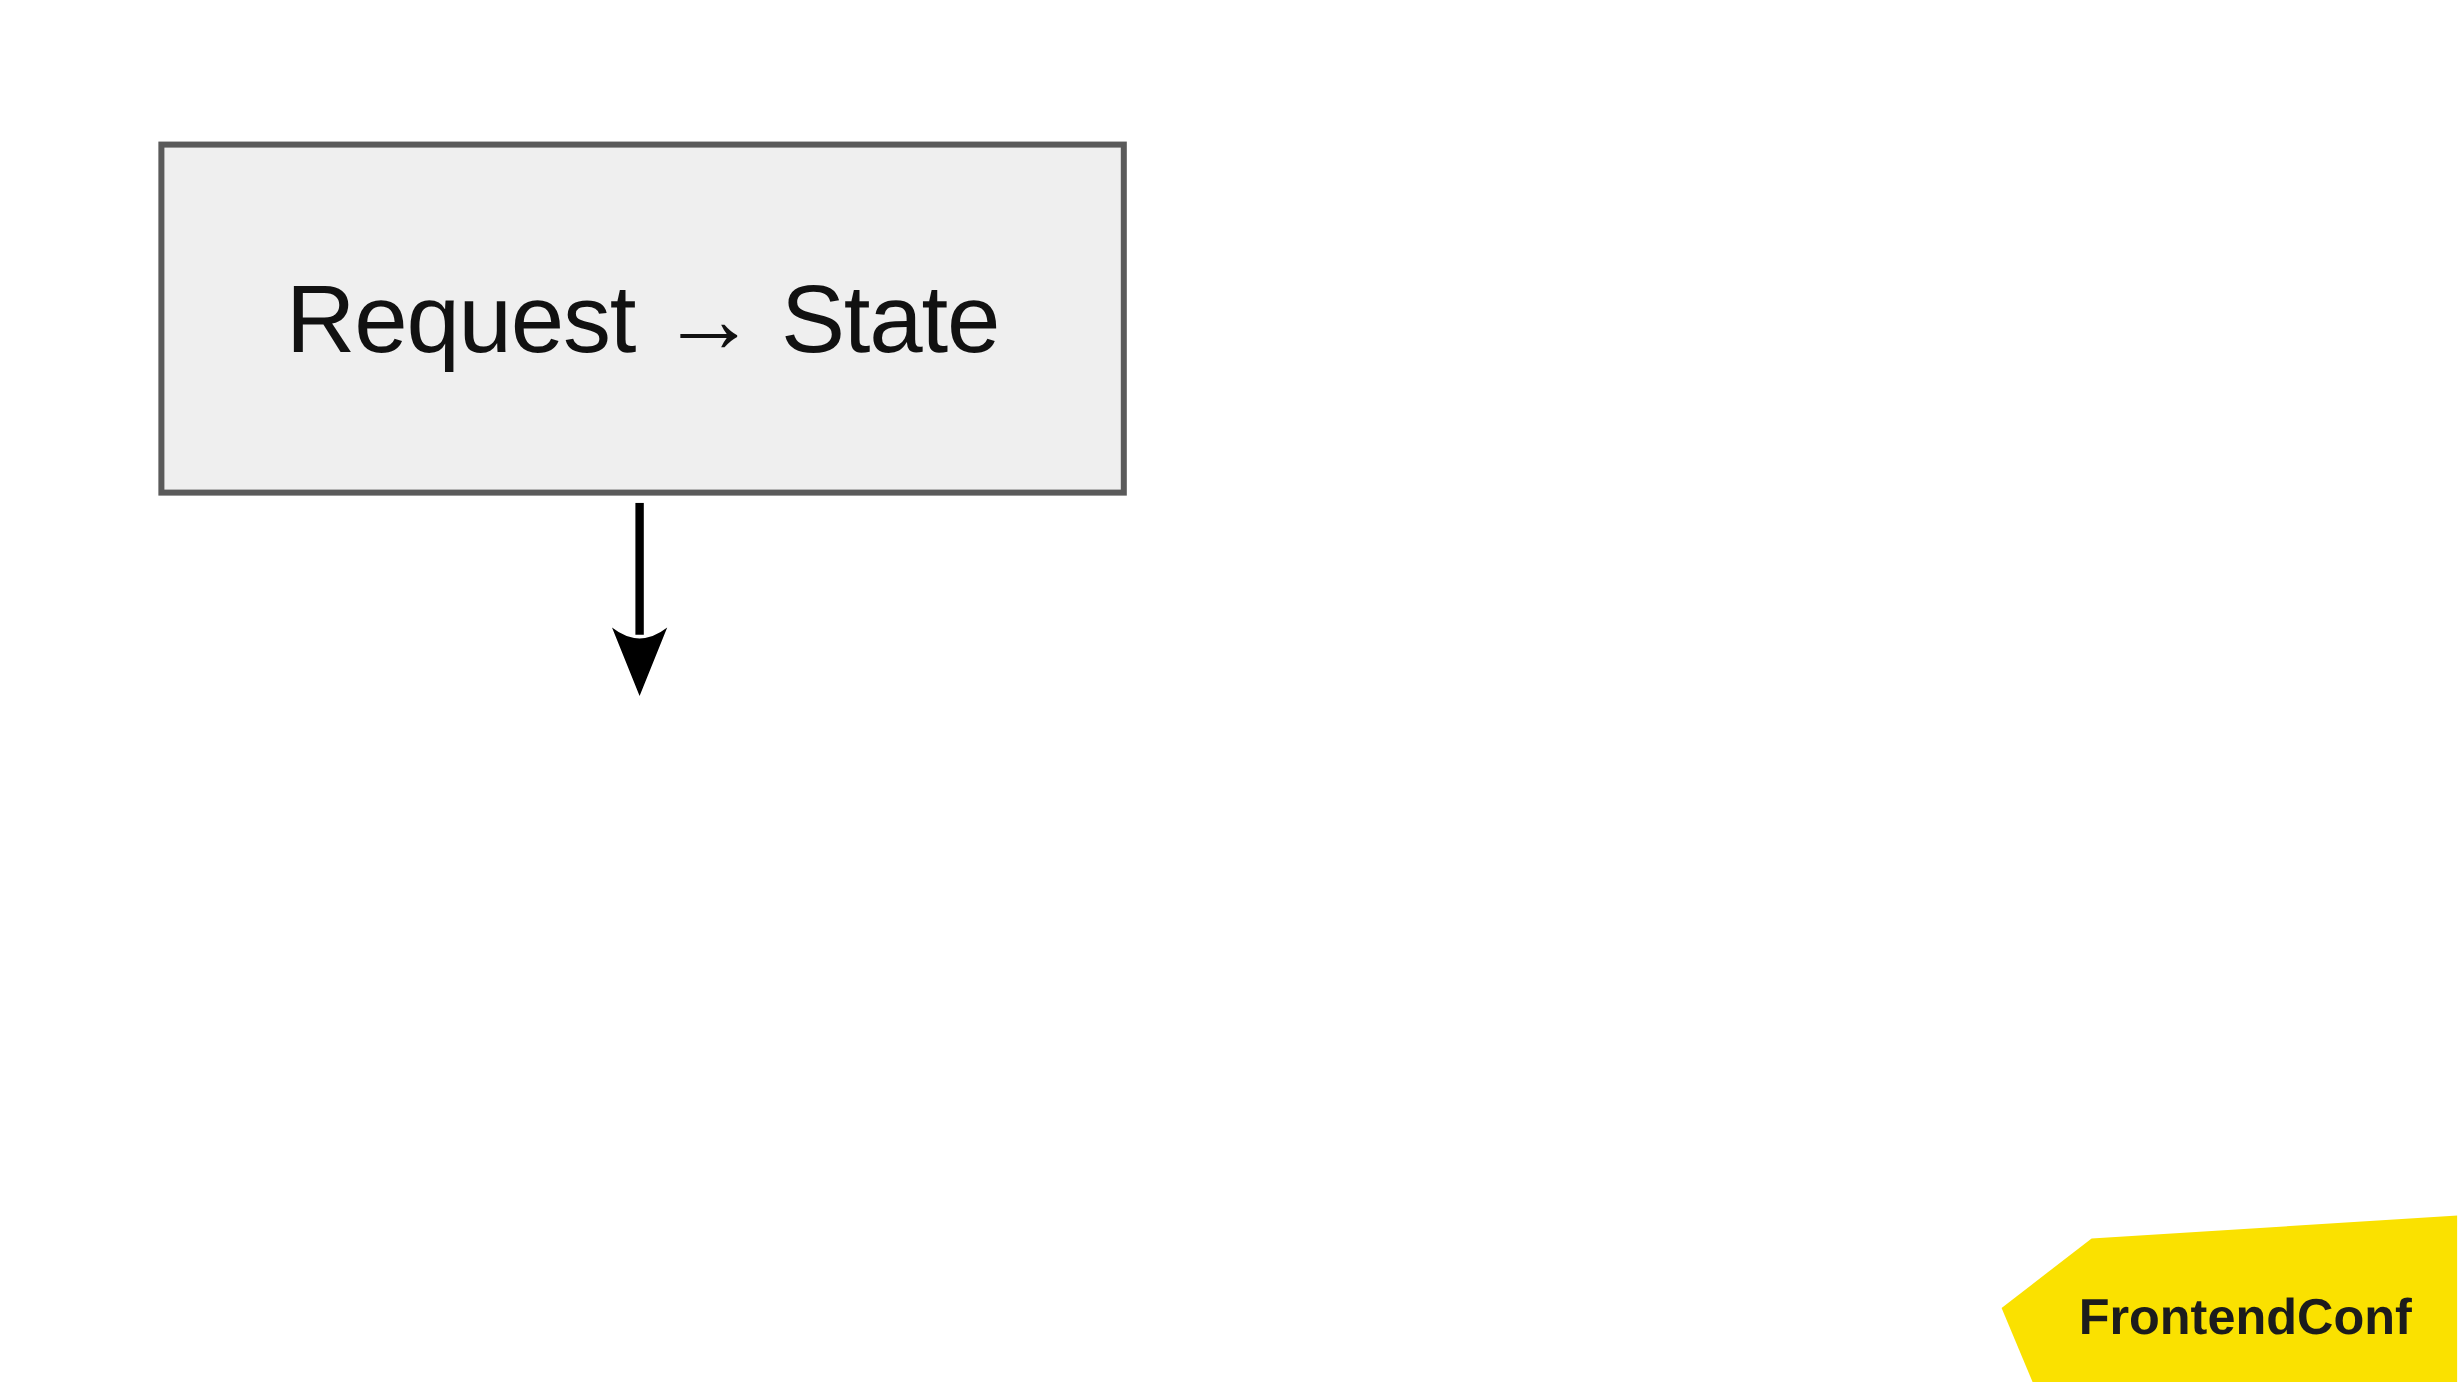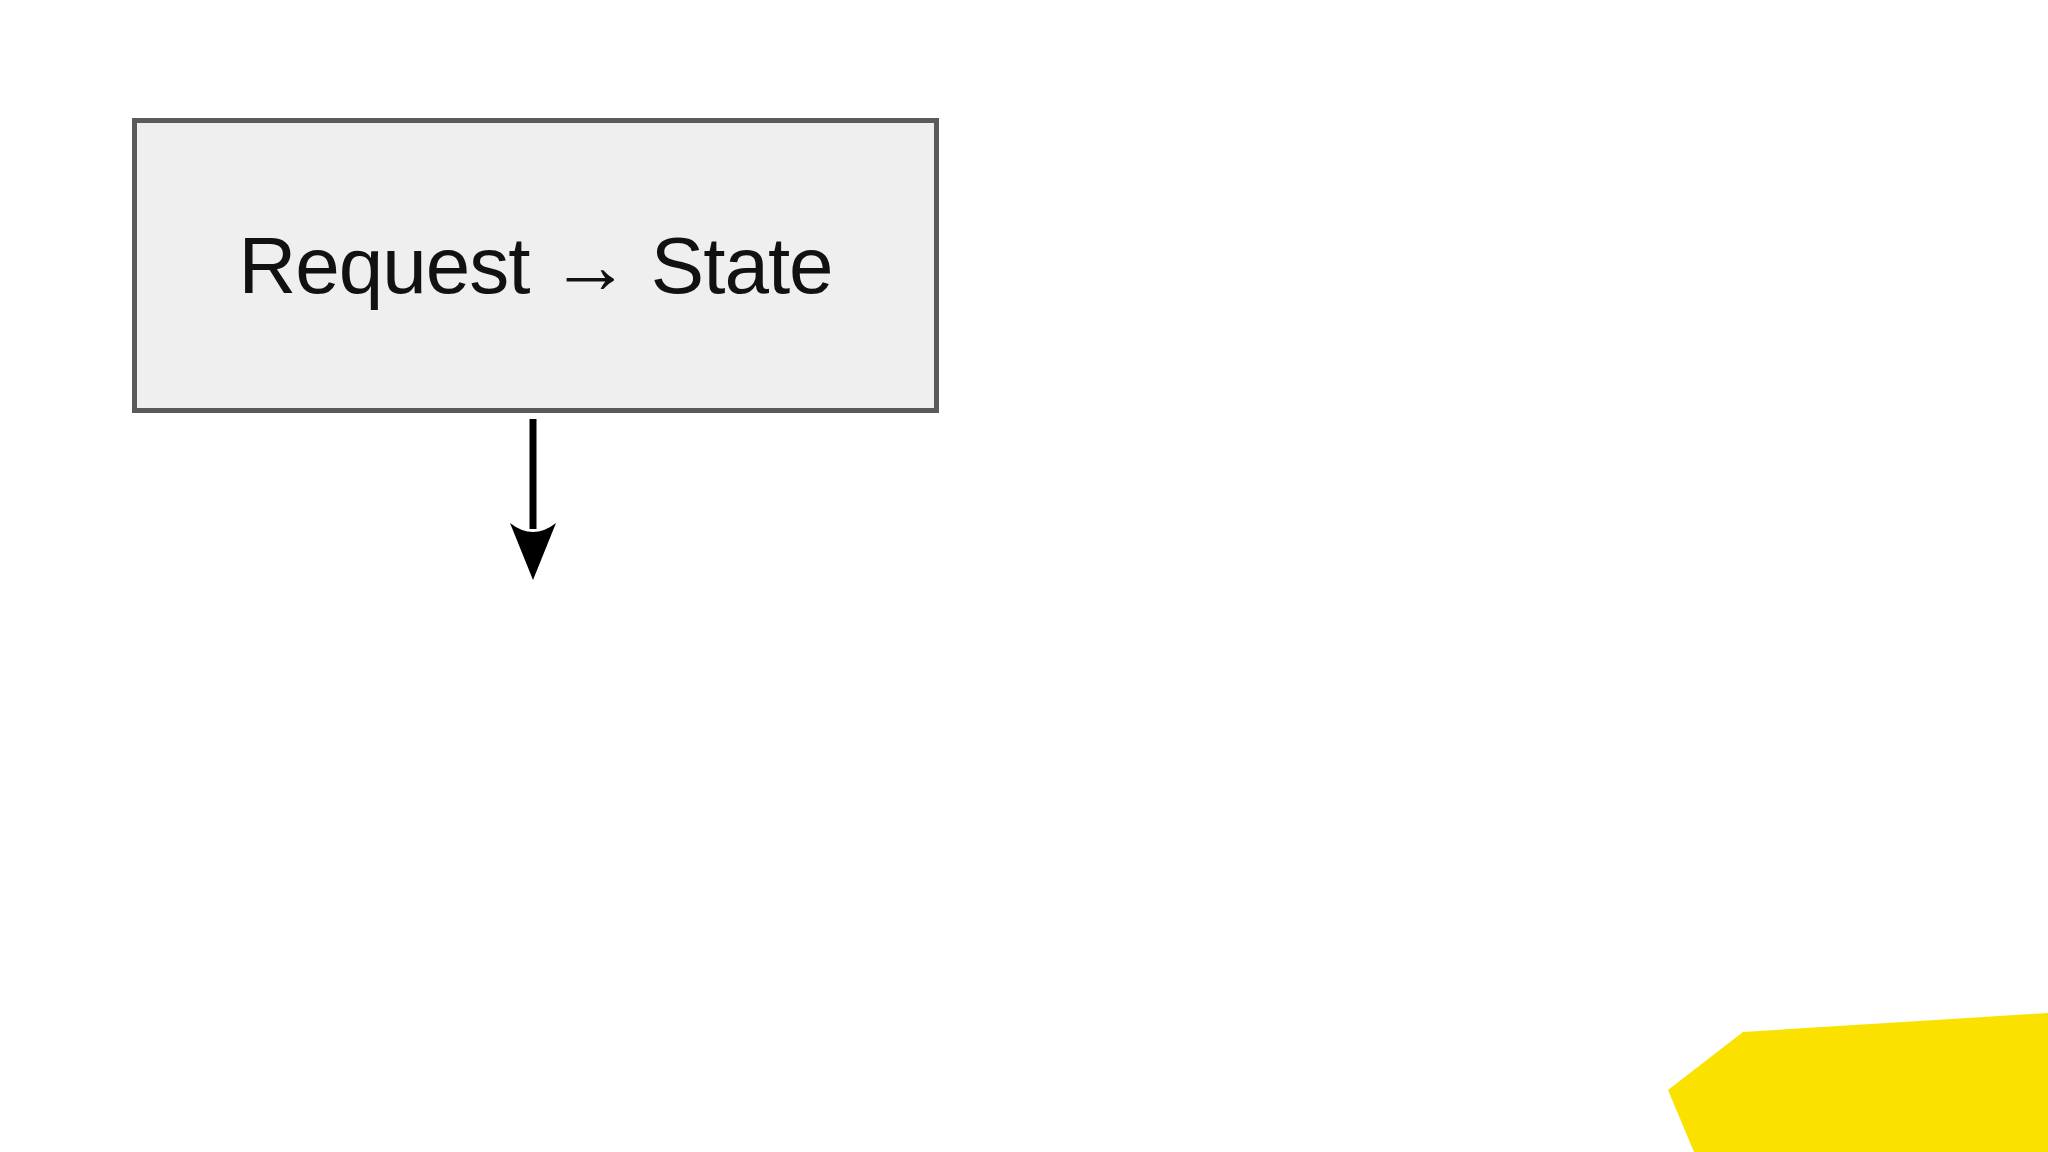--- a/index.html
+++ b/index.html
@@ -83,15 +83,16 @@
   <svg class="flow-arrow" viewBox="0 0 62 164">
     <line x1="31" y1="0" x2="31" y2="110" stroke="#000000" stroke-width="7"></line>
     <path d="M 8,104 Q 31,122 54,104 L 31,161 Z" fill="#000000"></path>
   </svg>
 
 
   <div class="logo">
     <svg class="logo__shape" viewBox="0 0 388 152">
       <polygon points="83,32 388,13 388,152 34,152 8,90" fill="#fae100"></polygon>
     </svg>
+    <div class="logo__label">FrontendConf</div>
   </div>
 
 </div>
 
 </body></html>

